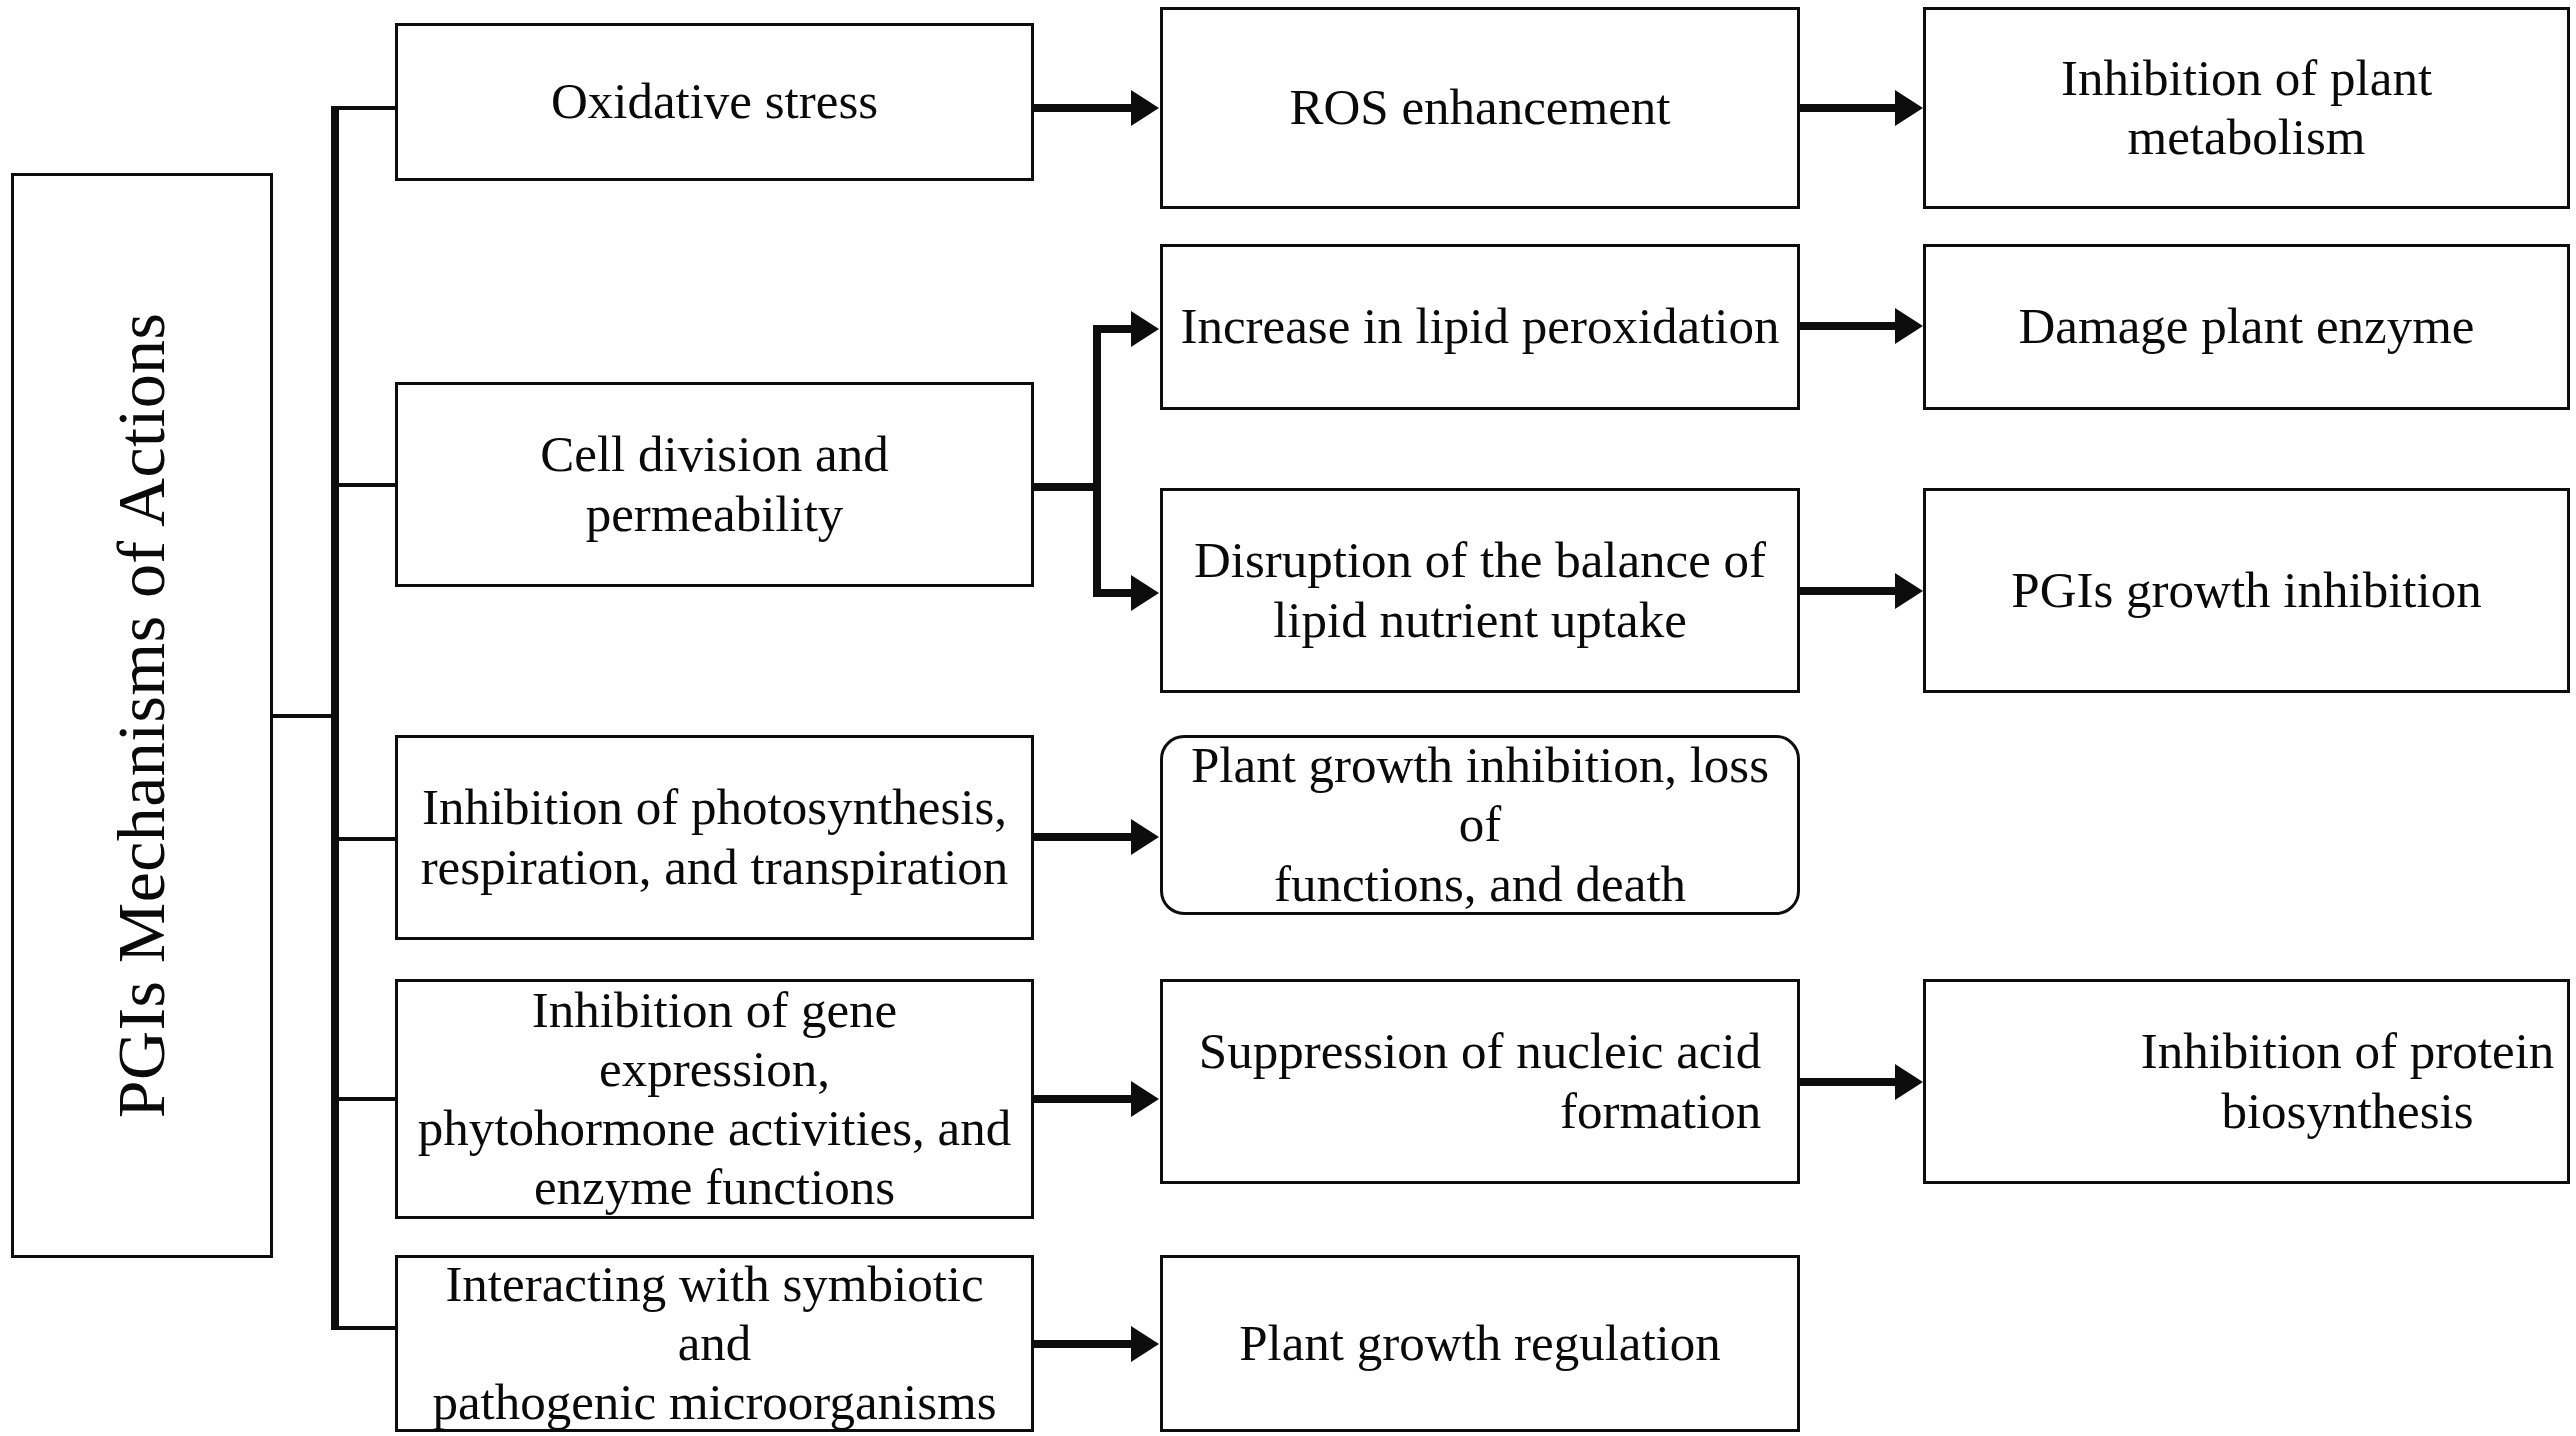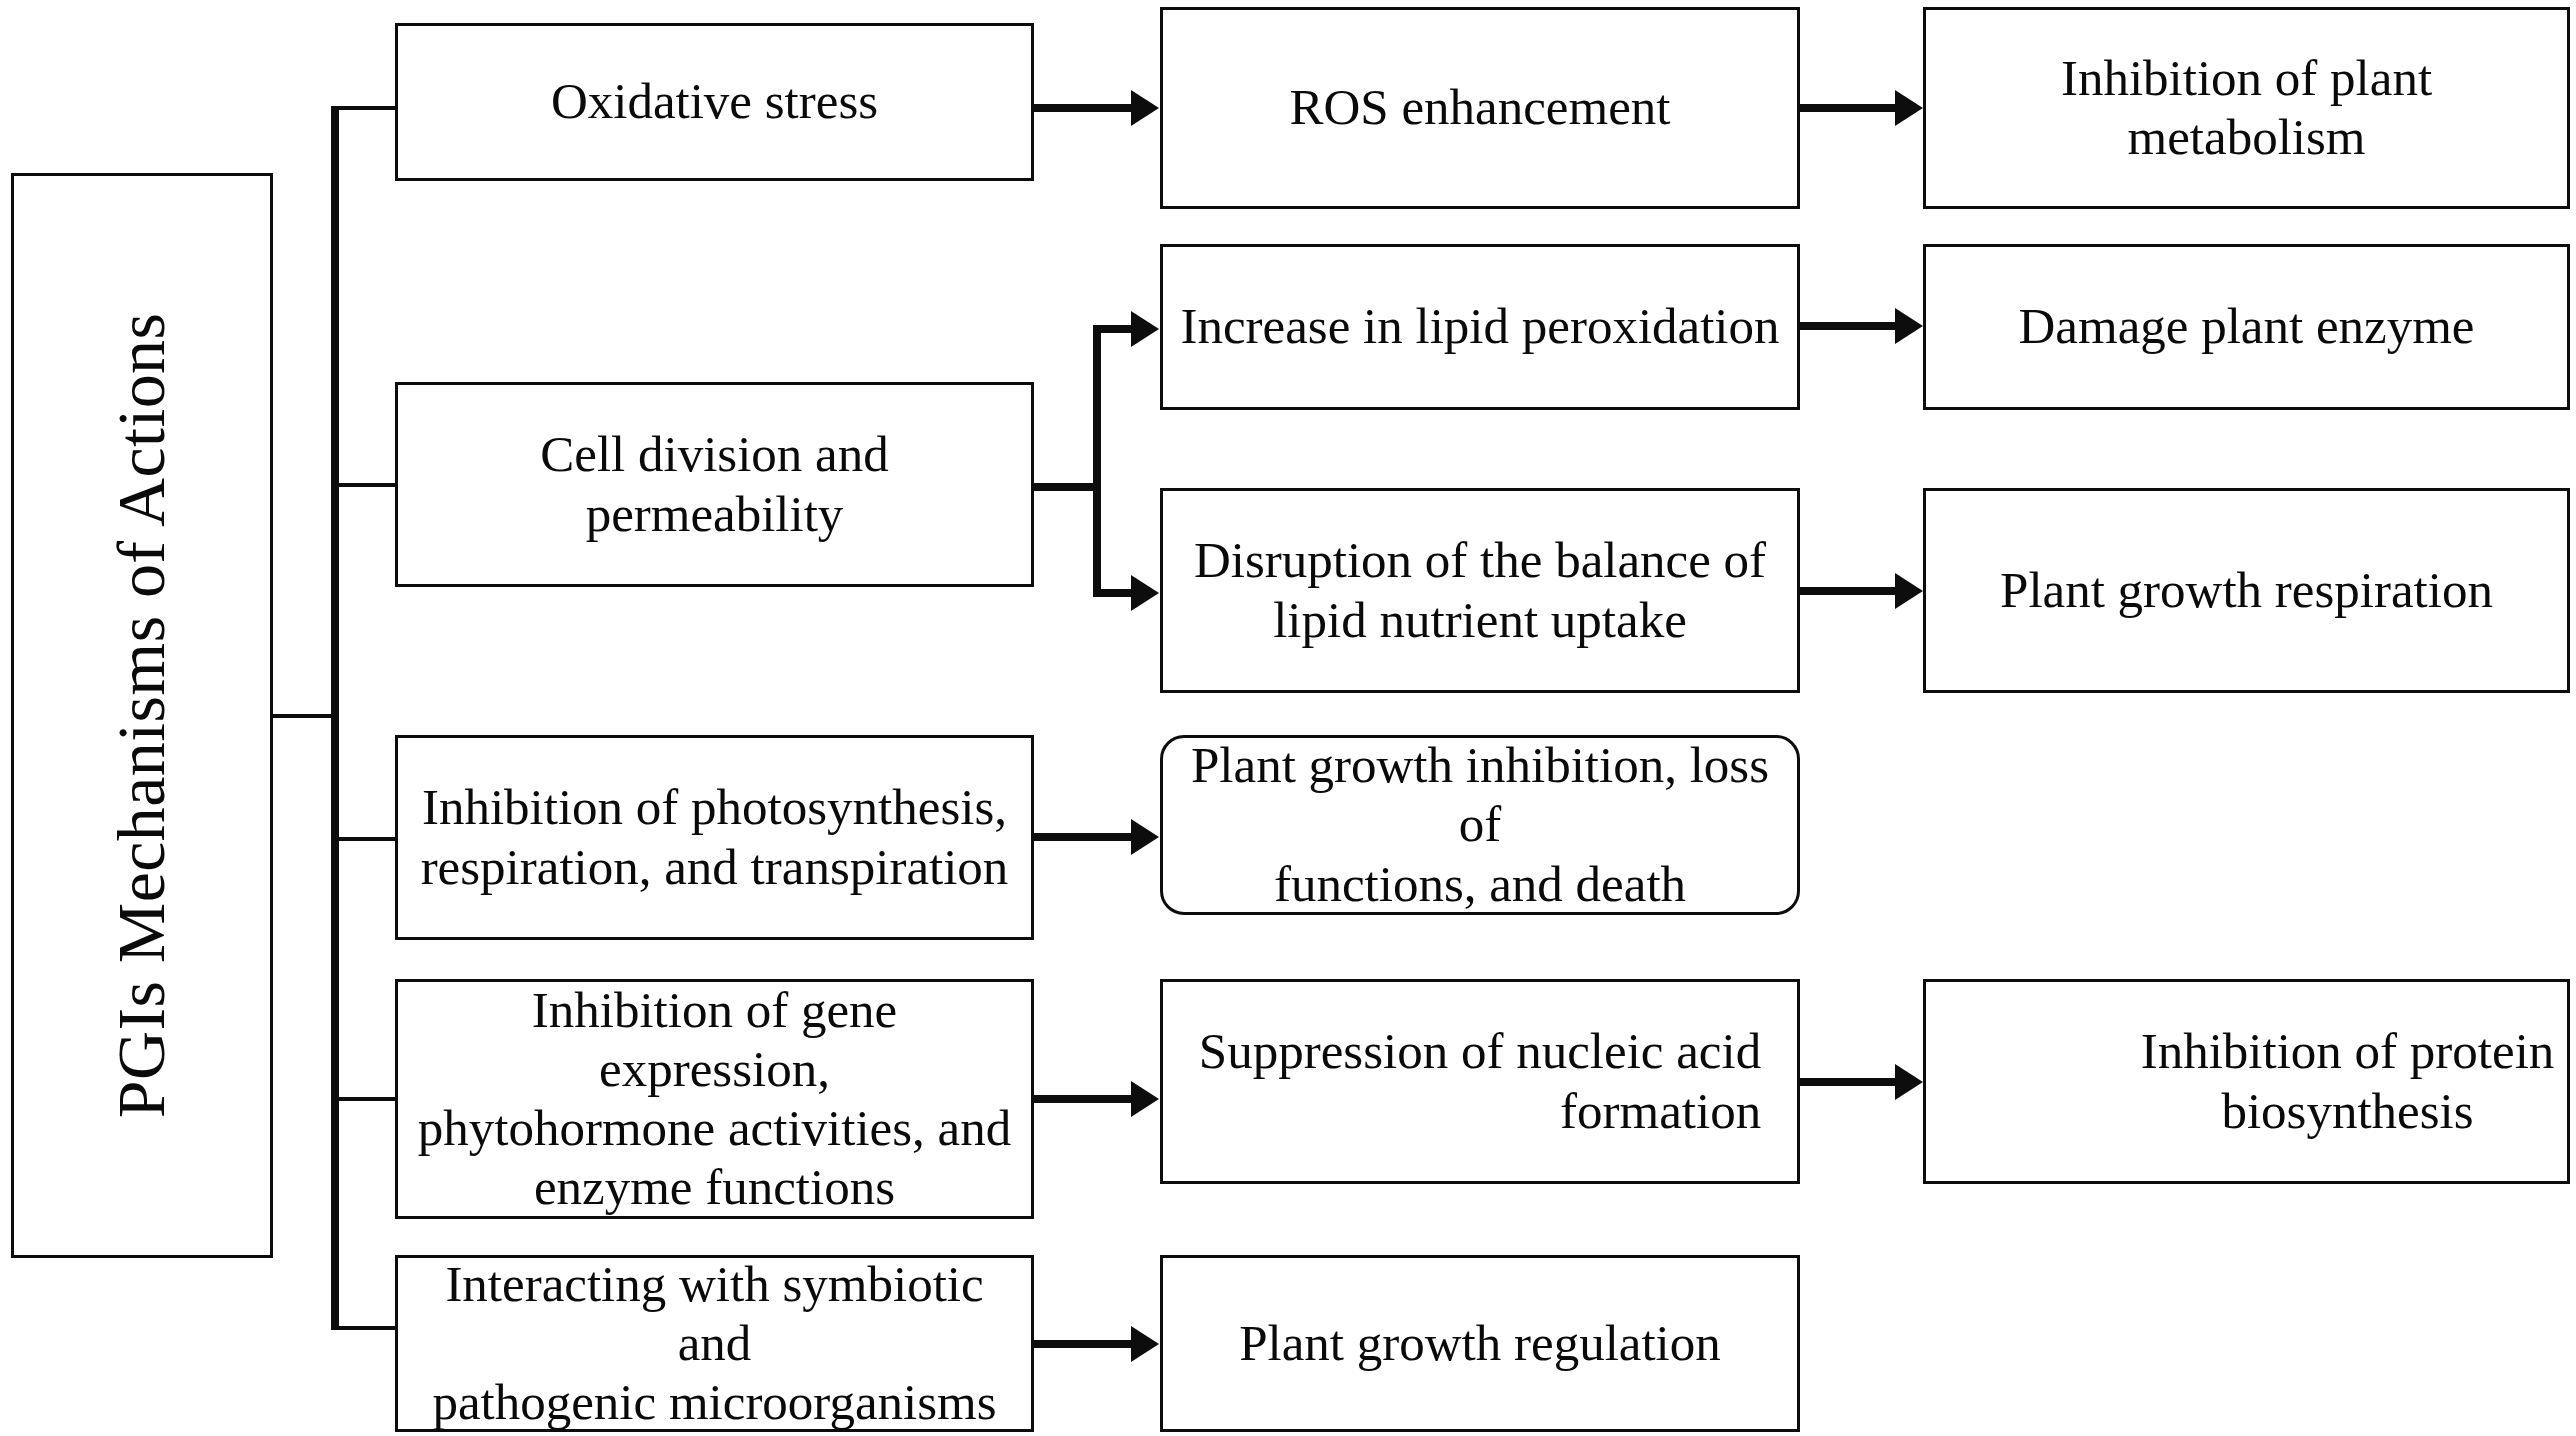--- a/index.html
+++ b/index.html
@@ -163,21 +163,21 @@
   </div>
 
   <div class="node col3" id="n-disrupt">
     <span class="label">Disruption of the balance of
 lipid nutrient uptake</span>
   </div>
   <div class="hline thick" style="left:1800px; top:587px; width:97px;"></div>
   <div class="arrow" style="left:1895px; top:573px;"></div>
 
   <div class="node col4" id="n-growthinhib">
-    <span class="label">Plant growth respiration</span>
+    <span class="label">PGIs growth inhibition</span>
   </div>
 
   <div class="node col2" id="n-photo">
     <span class="label">Inhibition of photosynthesis,
 respiration, and transpiration</span>
   </div>
   <div class="hline thick" style="left:1034px; top:833px; width:99px;"></div>
   <div class="arrow" style="left:1131px; top:819px;"></div>
 
   <div class="node col3" id="n-plantgrowthloss">

